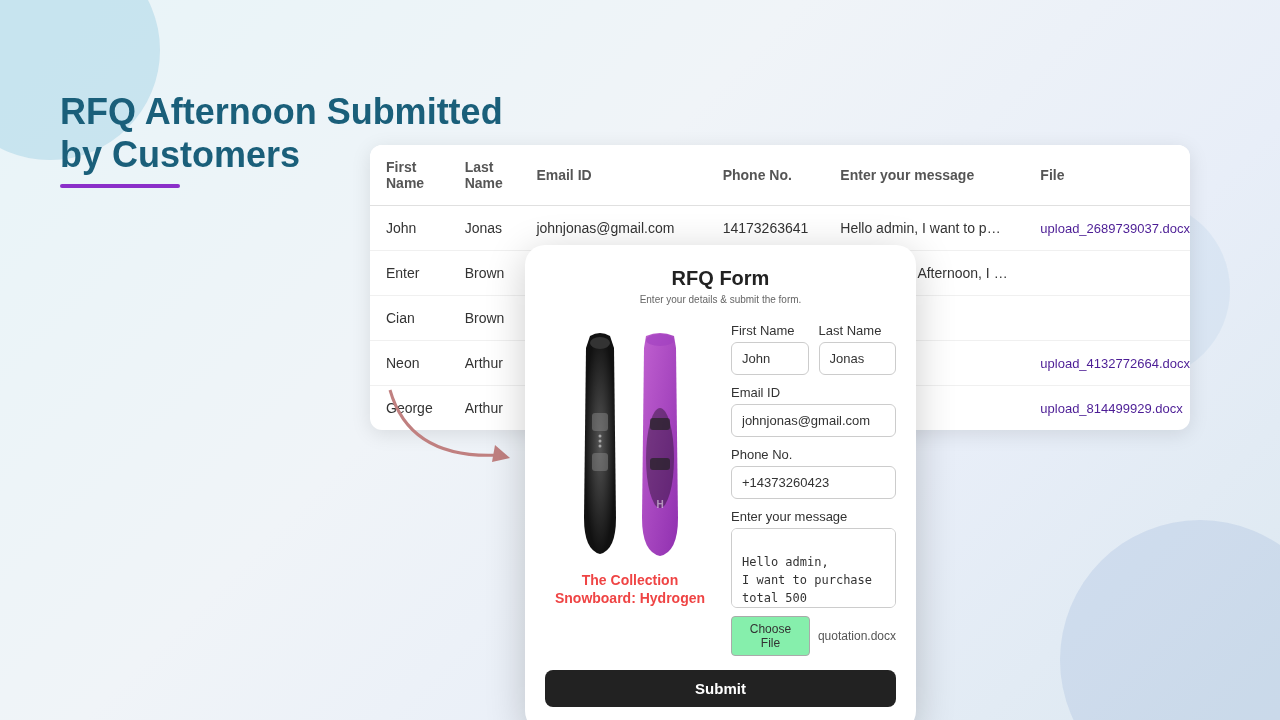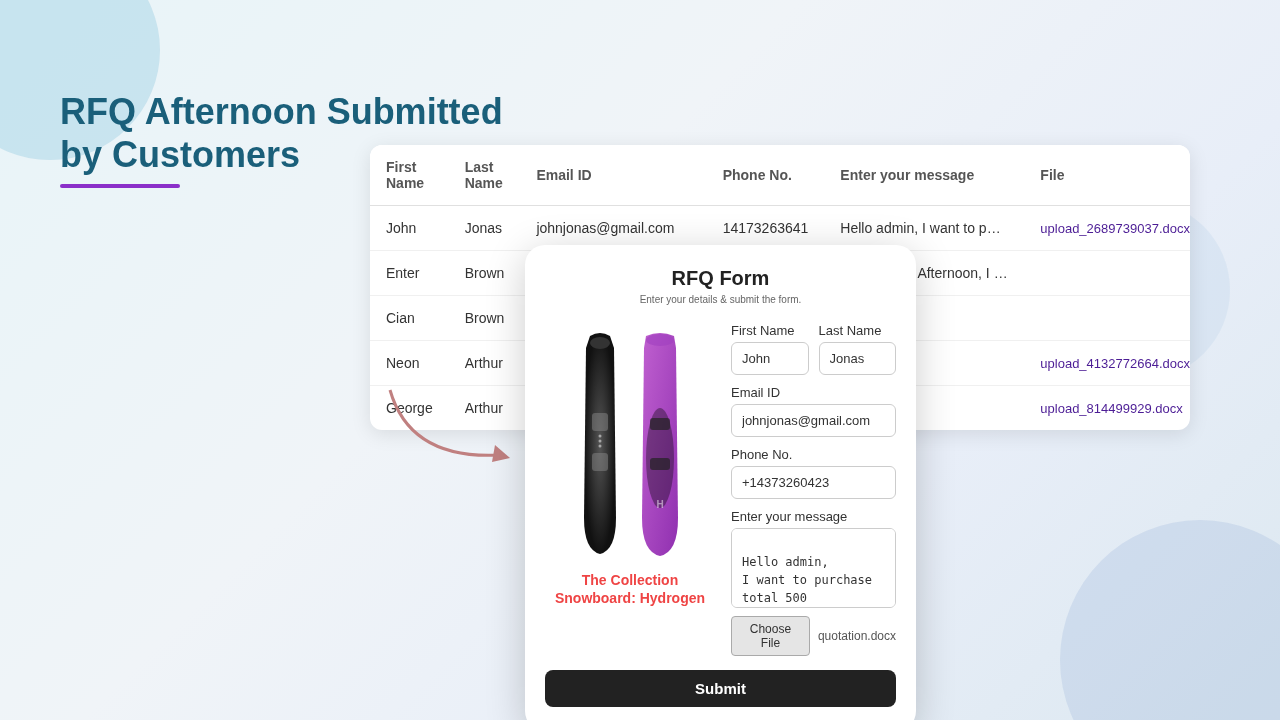--- a/index.html
+++ b/index.html
@@ -239,21 +239,21 @@
 
     .file-upload-row {
       display: flex;
       align-items: center;
       gap: 8px;
       margin-top: 8px;
       margin-bottom: 10px;
     }
     .choose-file-btn {
       border: 1px solid #aaa;
-      background: #e5e5e5;
+      background: #86efac;
       padding: 5px 10px;
       font-size: 12px;
       border-radius: 4px;
       cursor: pointer;
       color: #333;
     }
     .file-name-label {
       font-size: 12px;
       color: #555;
       text-align: center;

